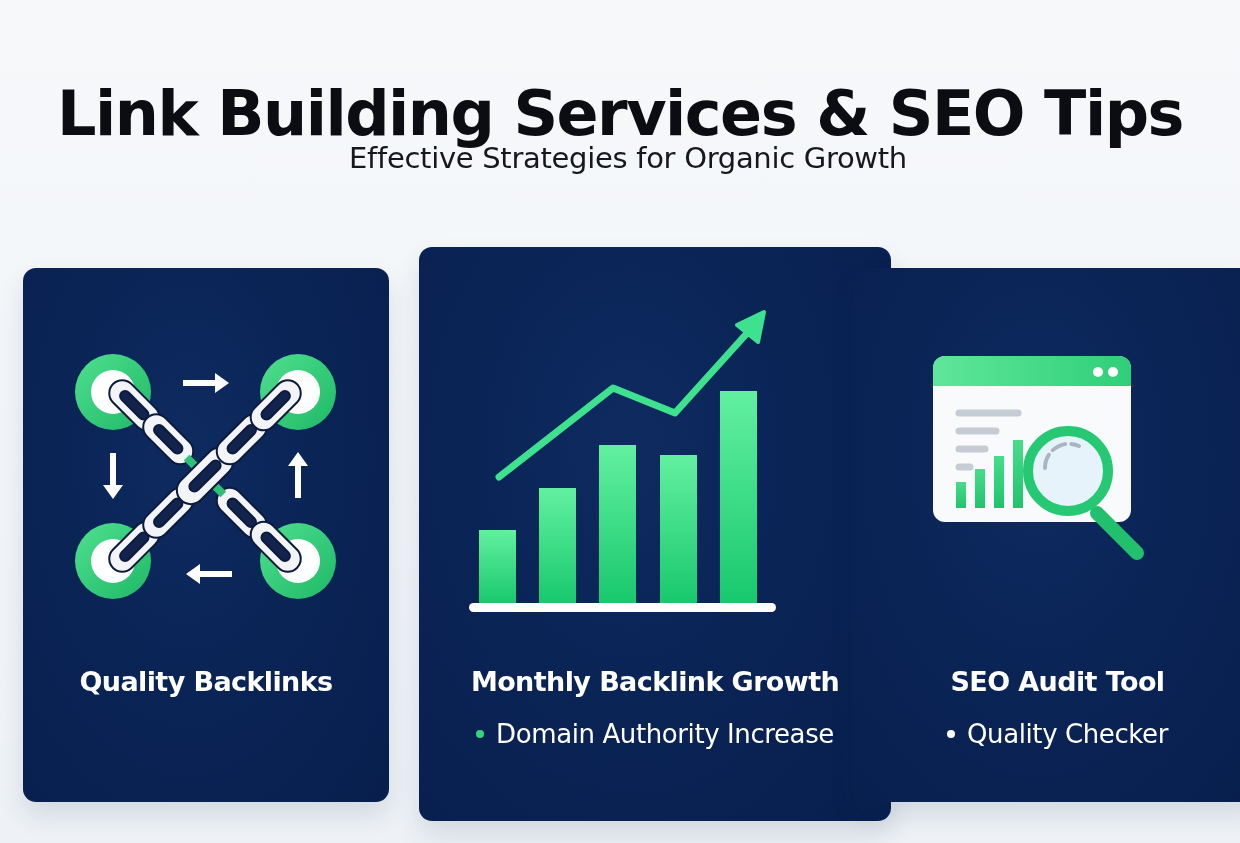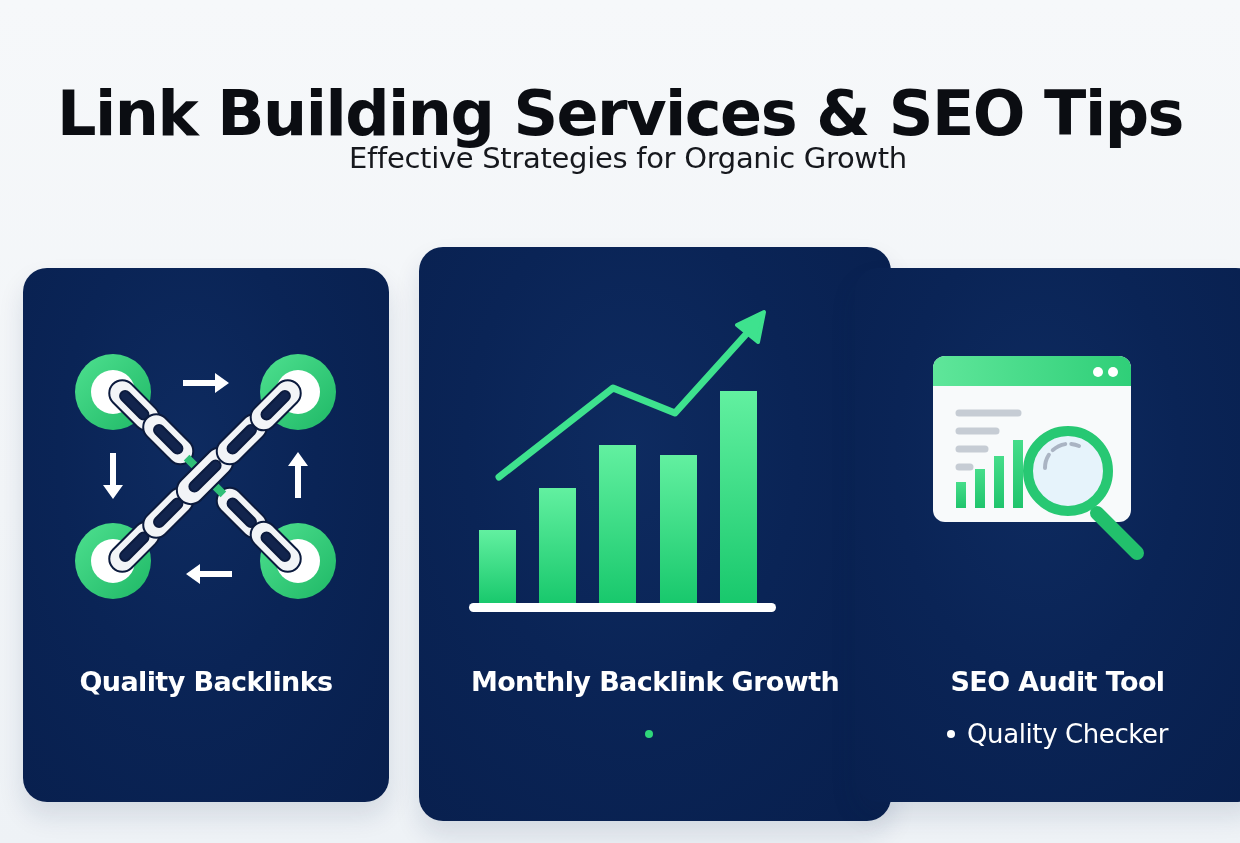--- a/index.html
+++ b/index.html
@@ -11,21 +11,21 @@
   .title {
     position: absolute; left: 0; top: 28px; width: 1240px; text-align: center;
     font-size: 62px; font-weight: bold; color: #0b0d12; letter-spacing: -1.5px;
     line-height: 88px;
   }
   .subtitle {
     position: absolute; left: 0; top: 138px; width: 1240px; text-align: center;
     font-size: 29px; color: #16181d; line-height: 40px; letter-spacing: -0.3px; margin-left: 8px;
   }
   .card {
-    position: absolute; border-radius: 24px;
+    position: absolute; border-radius: 13px;
     background: radial-gradient(ellipse at 45% 35%, #0e2b60 0%, #0a2456 45%, #081f4d 100%);
     box-shadow: 0 14px 26px rgba(20,40,80,0.12);
   }
   #card1 { left: 23px; top: 268px; width: 366px; height: 534px; }
   #card2 { left: 419px; top: 247px; width: 472px; height: 574px; }
   #card3 { left: 855px; top: 268px; width: 365px; height: 534px; padding-left: 40px; }
   .card-title {
     position: absolute; left: 0; width: 100%; text-align: center;
     color: #ffffff; font-weight: bold; font-size: 27px; letter-spacing: -0.6px;
     line-height: 36px;
@@ -123,21 +123,21 @@
       <rect x="301" y="144" width="37" height="213" fill="url(#gbar)"></rect>
     </g>
     <rect x="50" y="356" width="307" height="9" rx="4.5" fill="#ffffff"></rect>
     <g fill="none" stroke="#3ee28e" stroke-width="7" stroke-linecap="round" stroke-linejoin="round">
       <polyline points="80,230 194,141 256,166 330,84"></polyline>
     </g>
     <path d="M318 78 L345 65 L339 95 Z" fill="#3ee28e" stroke="#3ee28e" stroke-width="4" stroke-linejoin="round"></path>
   </svg>
   <div class="card-title">Monthly Backlink Growth</div>
   <div class="card-bullet">
-    <span class="dot" style="background:#2fd67a;"></span>
+    <span class="dot" style="background:#2fd67a;"></span><span>Domain Authority Increase</span>
   </div>
 </div>
 
 <div class="card" id="card3">
   <svg width="365" height="320" style="left:0;top:0;">
     <defs>
       <linearGradient id="ghead" x1="0" y1="0" x2="1" y2="0">
         <stop offset="0" stop-color="#5fe69a"></stop>
           <stop offset="1" stop-color="#2fcf78"></stop>
       </linearGradient>

